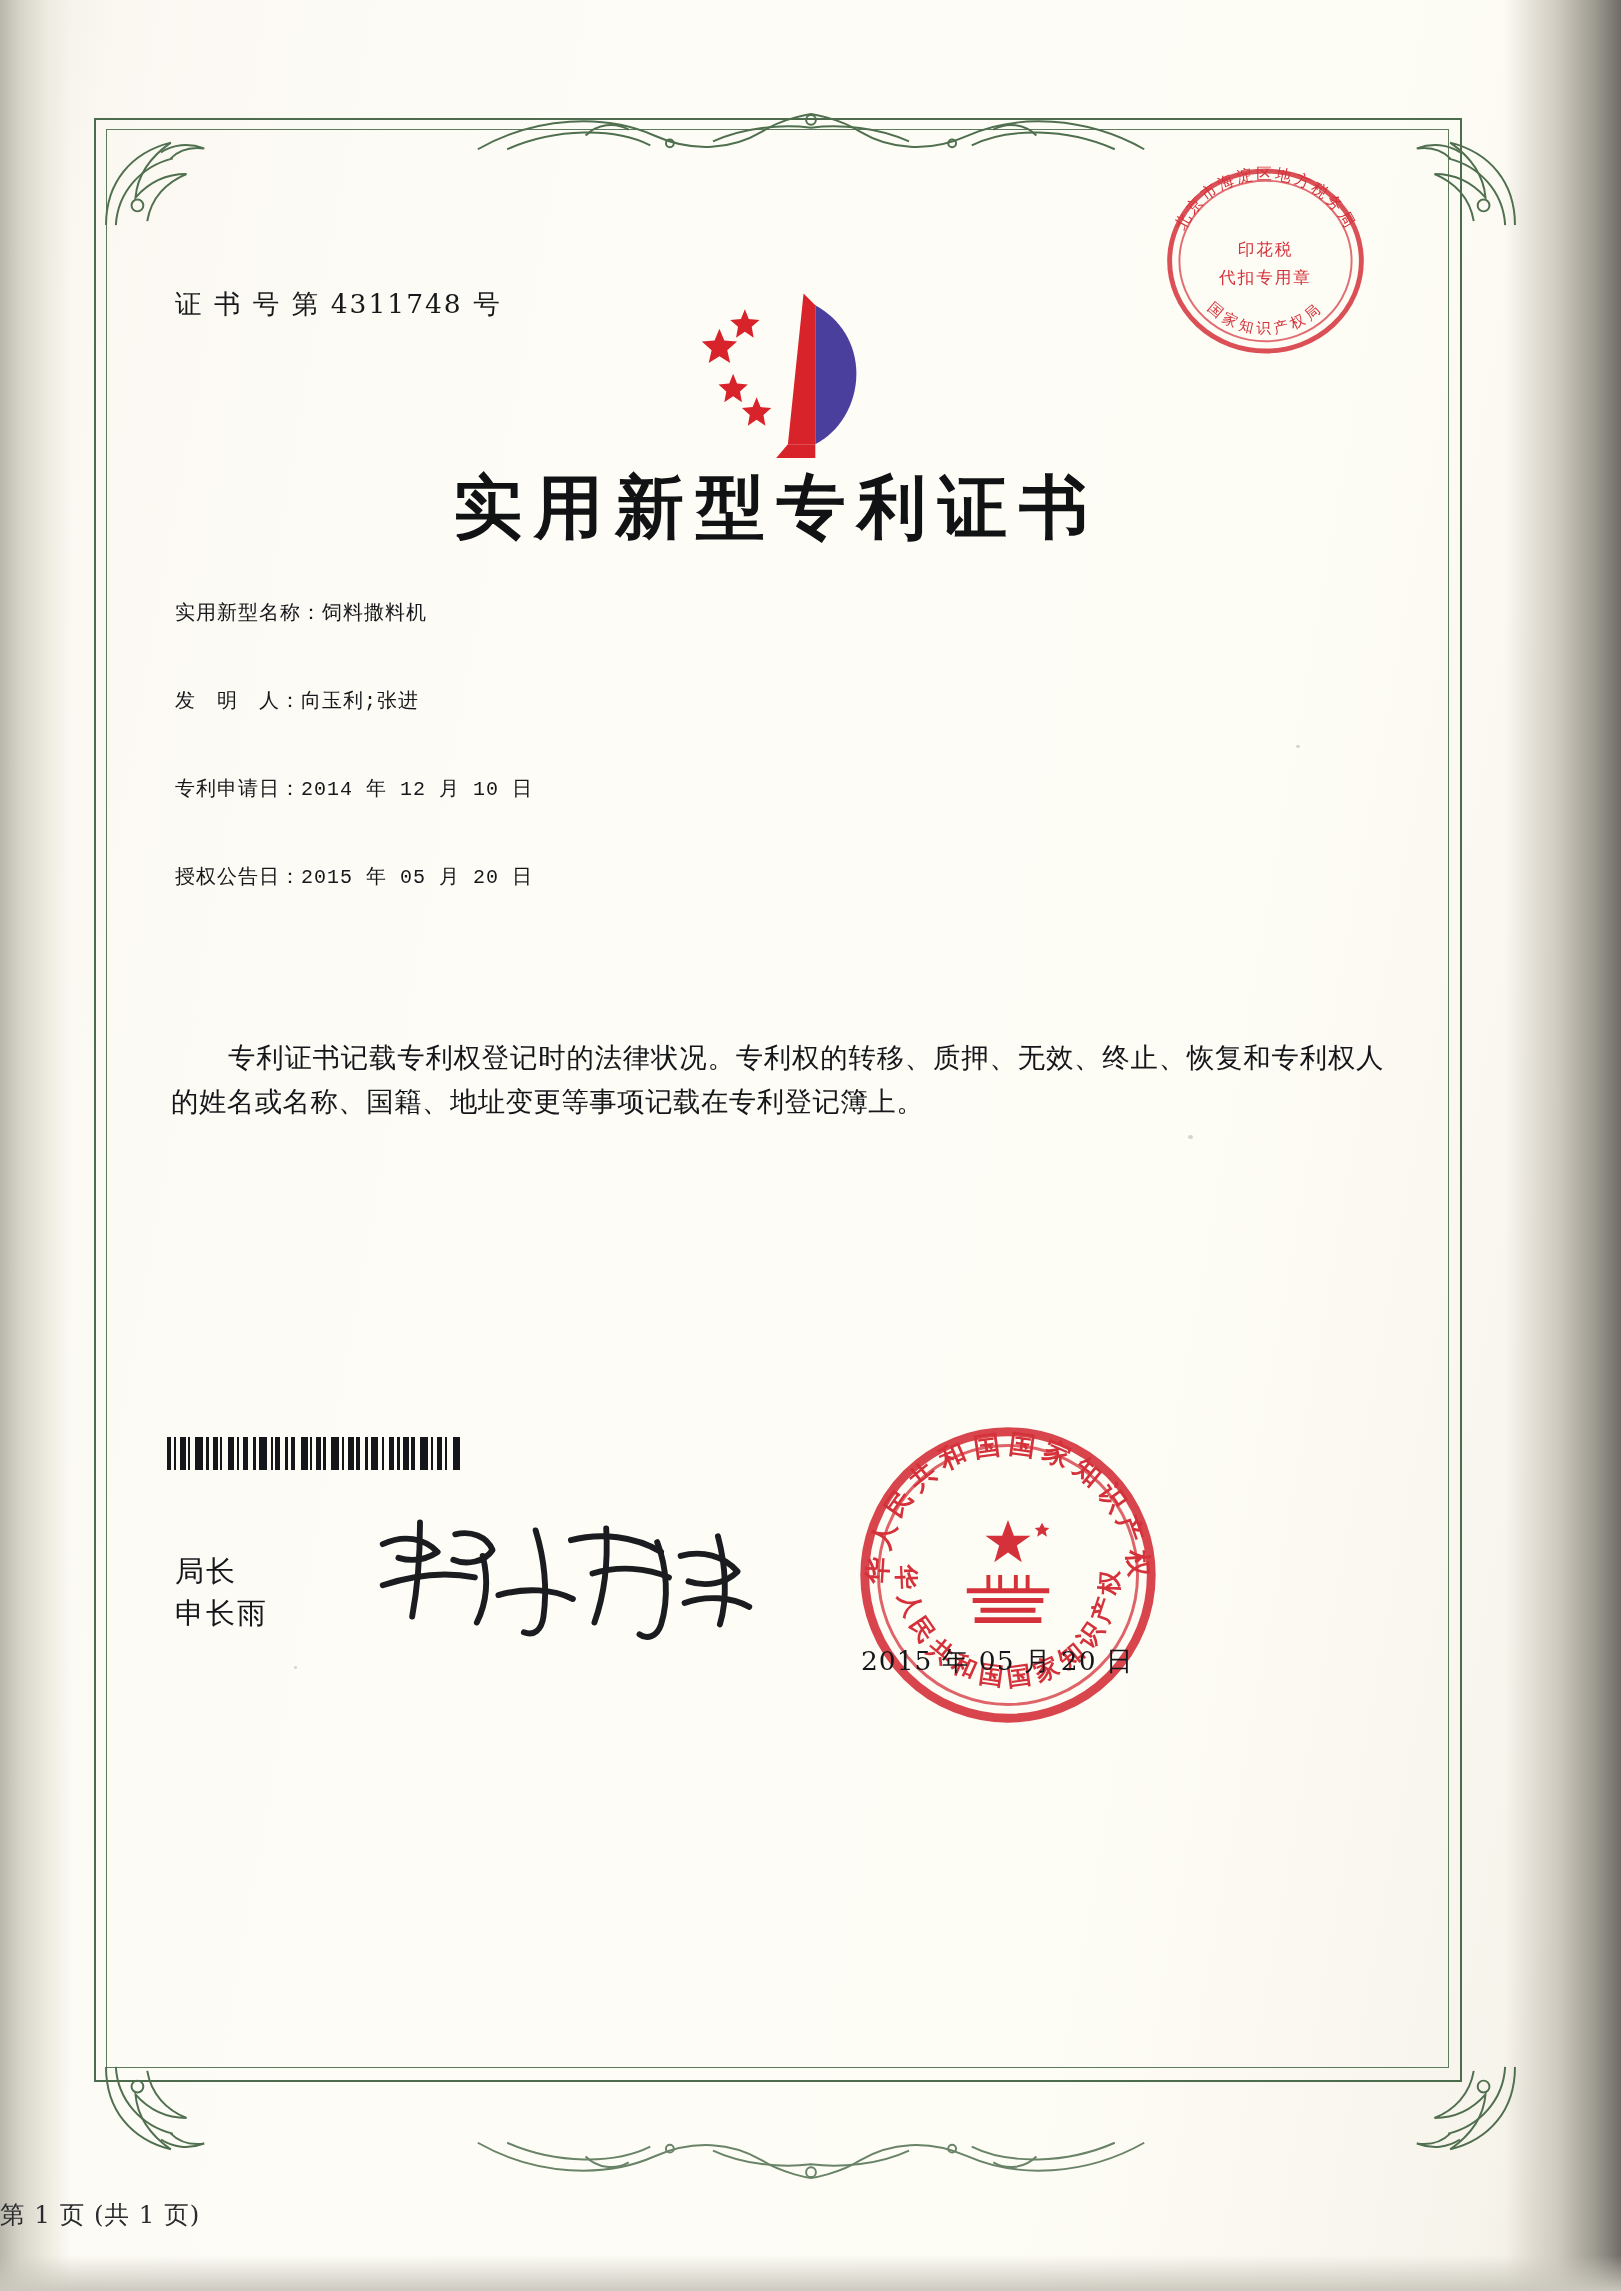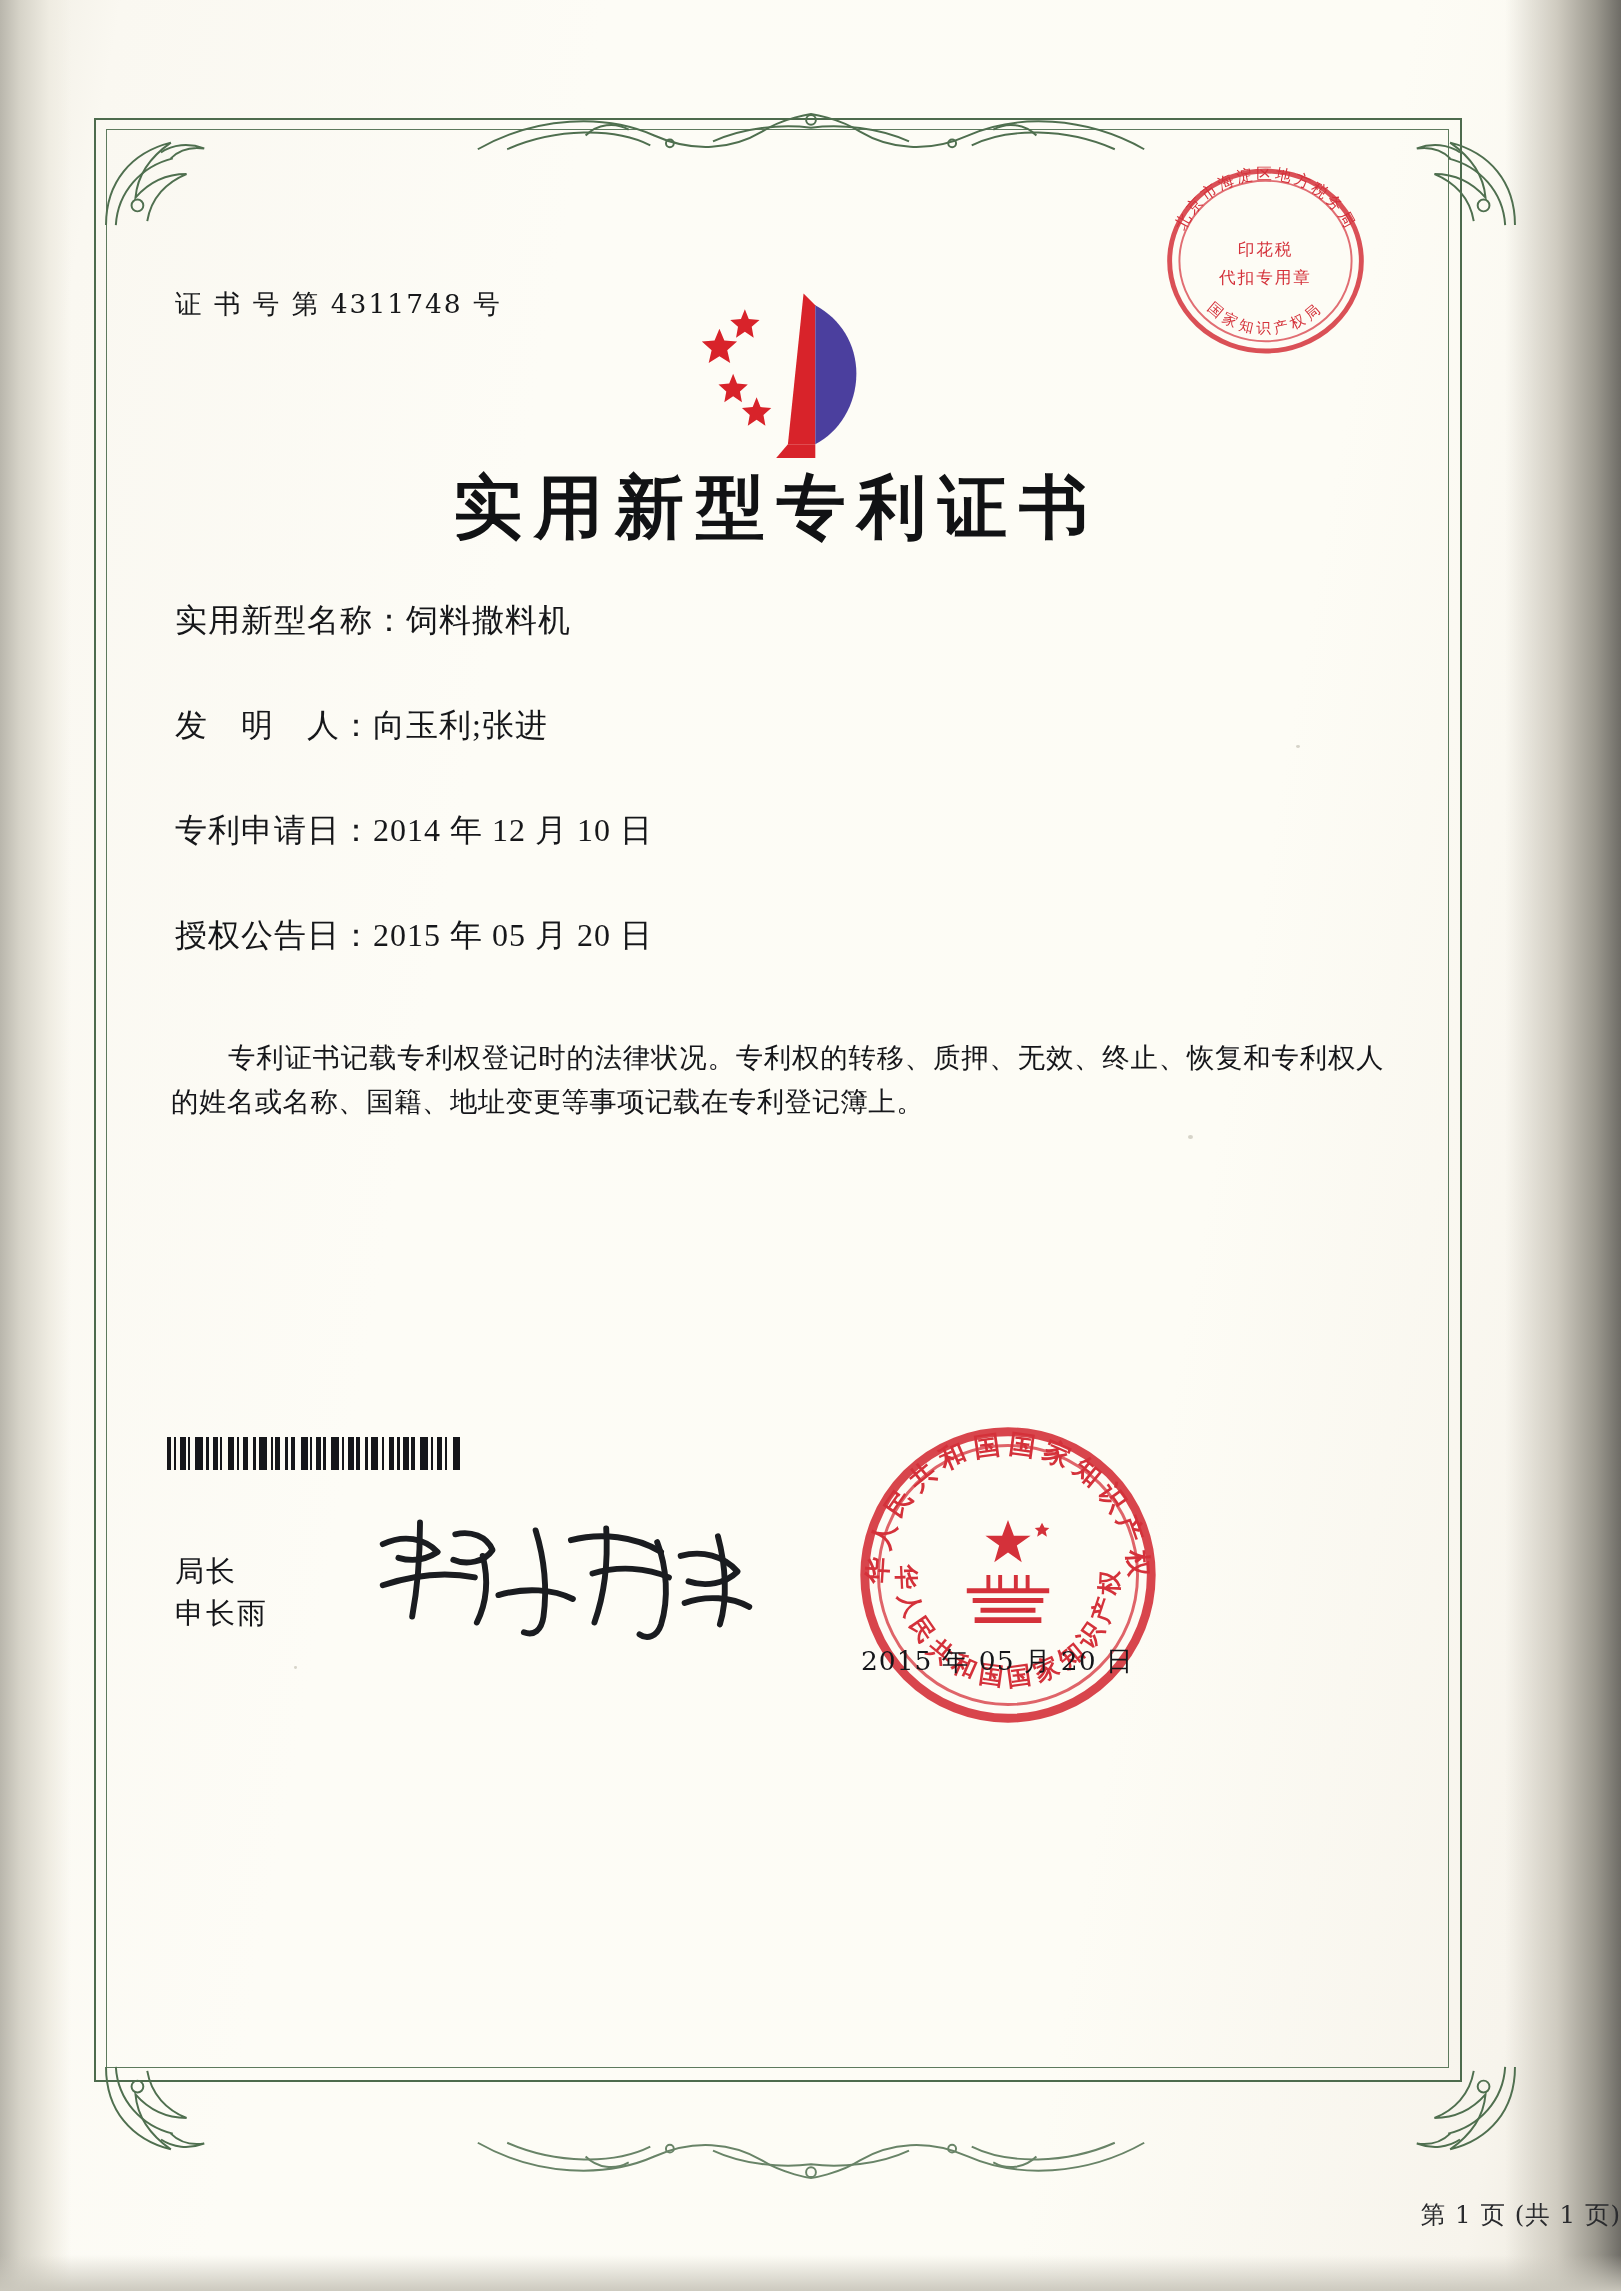--- a/index.html
+++ b/index.html
@@ -136,25 +136,25 @@
     font-family: "DejaVu Serif", "Liberation Serif", serif;
   }
 
   .fields {
     position: absolute;
     left: 69px;
     top: 470px;
     width: 1157px;
   }
   .field-row {
-    font-size: 32px;
+    font-size: 20px;
     color: #16171a;
     margin-bottom: 61px;
     letter-spacing: 1px;
-    font-family: Liberation Serif, serif;
+    font-family: Liberation Mono, monospace;
     white-space: nowrap;
   }
   .field-label {
     display: inline-block;
   }
   .field-value {
     display: inline-block;
   }
 
   .paragraphs {
@@ -237,23 +237,23 @@
     right: 69px;
     top: 34px;
     width: 225px;
     height: 196px;
   }
   .seal-small svg { width: 100%; height: 100%; }
 
   .page-footer {
     position: absolute;
     left: 0;
-    right: 0;
+    right: 8px;
     bottom: 61px;
-    text-align: right;
+    text-align: left;
     font-size: 24.5px;
     color: #2a2b2e;
     font-family: "DejaVu Serif", "Liberation Serif", serif;
     letter-spacing: 1px;
   }
 
   .speck {
     position: absolute;
     background: #b7b2a4;
     border-radius: 50%;

